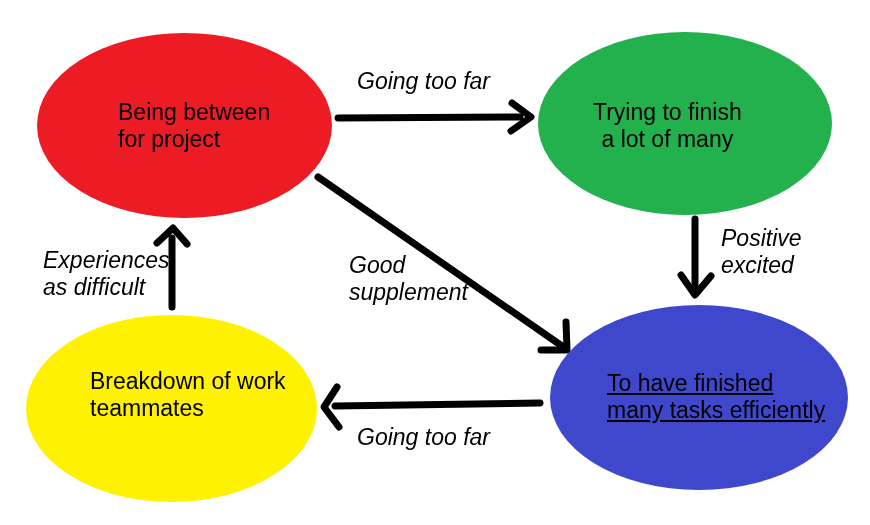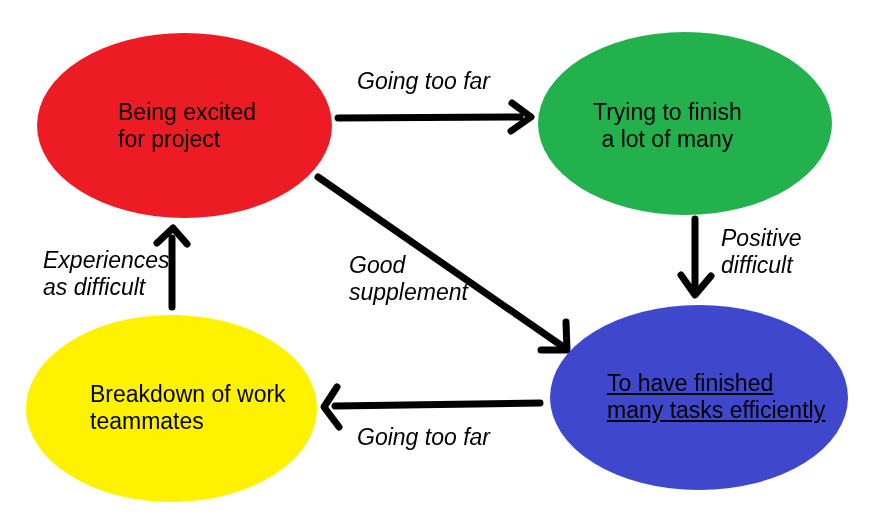--- a/index.html
+++ b/index.html
@@ -41,21 +41,21 @@
     position: absolute;
     font-size: 23px;
     line-height: 27px;
     color: #000000;
     white-space: nowrap;
   }
   .node-text span, .edge-label span { display: block; }
   .txt-red    { left: 118px; top: 99px;  }
   .txt-green  { left: 593px; top: 99px; text-align: center;  }
   .txt-blue   { left: 607px; top: 370px; text-decoration: underline; }
-  .txt-yellow { left: 90px;  top: 368px; margin-top: 13px; }
+  .txt-yellow { left: 90px;  top: 368px; }
   .edge-label { font-style: italic; }
   .lbl-top      { left: 357px; top: 68px;  }
   .lbl-right    { left: 721px; top: 225px; }
   .lbl-diagonal { left: 349px; top: 252px; }
   .lbl-bottom   { left: 357px; top: 424px; }
   .lbl-left     { left: 43px;  top: 247px; }
 </style>
 </head>
 <body>
 
@@ -83,42 +83,42 @@
       <polyline points="157,243 173,228 187,244"></polyline>
     </g>
   </svg>
 
   <div class="node node-red" style="background: rgb(237, 28, 36);"></div>
   <div class="node node-green" style="background: rgb(34, 177, 76);"></div>
   <div class="node node-blue" style="background: rgb(63, 72, 204);"></div>
   <div class="node node-yellow" style="background: rgb(255, 242, 0);"></div>
 
   <div class="node-text txt-red">
-    <span>Being excited</span>
+    <span>Being between</span>
     <span>for project</span>
   </div>
   <div class="node-text txt-green">
     <span>Trying to finish</span>
     <span>a lot of many</span>
   </div>
   <div class="node-text txt-blue">
     <span>To have finished</span>
     <span>many tasks efficiently</span>
   </div>
   <div class="node-text txt-yellow">
     <span>Breakdown of work</span>
     <span>teammates</span>
   </div>
 
   <div class="edge-label lbl-top">
     <span>Going too far</span>
   </div>
   <div class="edge-label lbl-right">
     <span>Positive</span>
-    <span>difficult</span>
+    <span>excited</span>
   </div>
   <div class="edge-label lbl-diagonal">
     <span>Good</span>
     <span>supplement</span>
   </div>
   <div class="edge-label lbl-bottom">
     <span>Going too far</span>
   </div>
   <div class="edge-label lbl-left">
     <span>Experiences</span>

